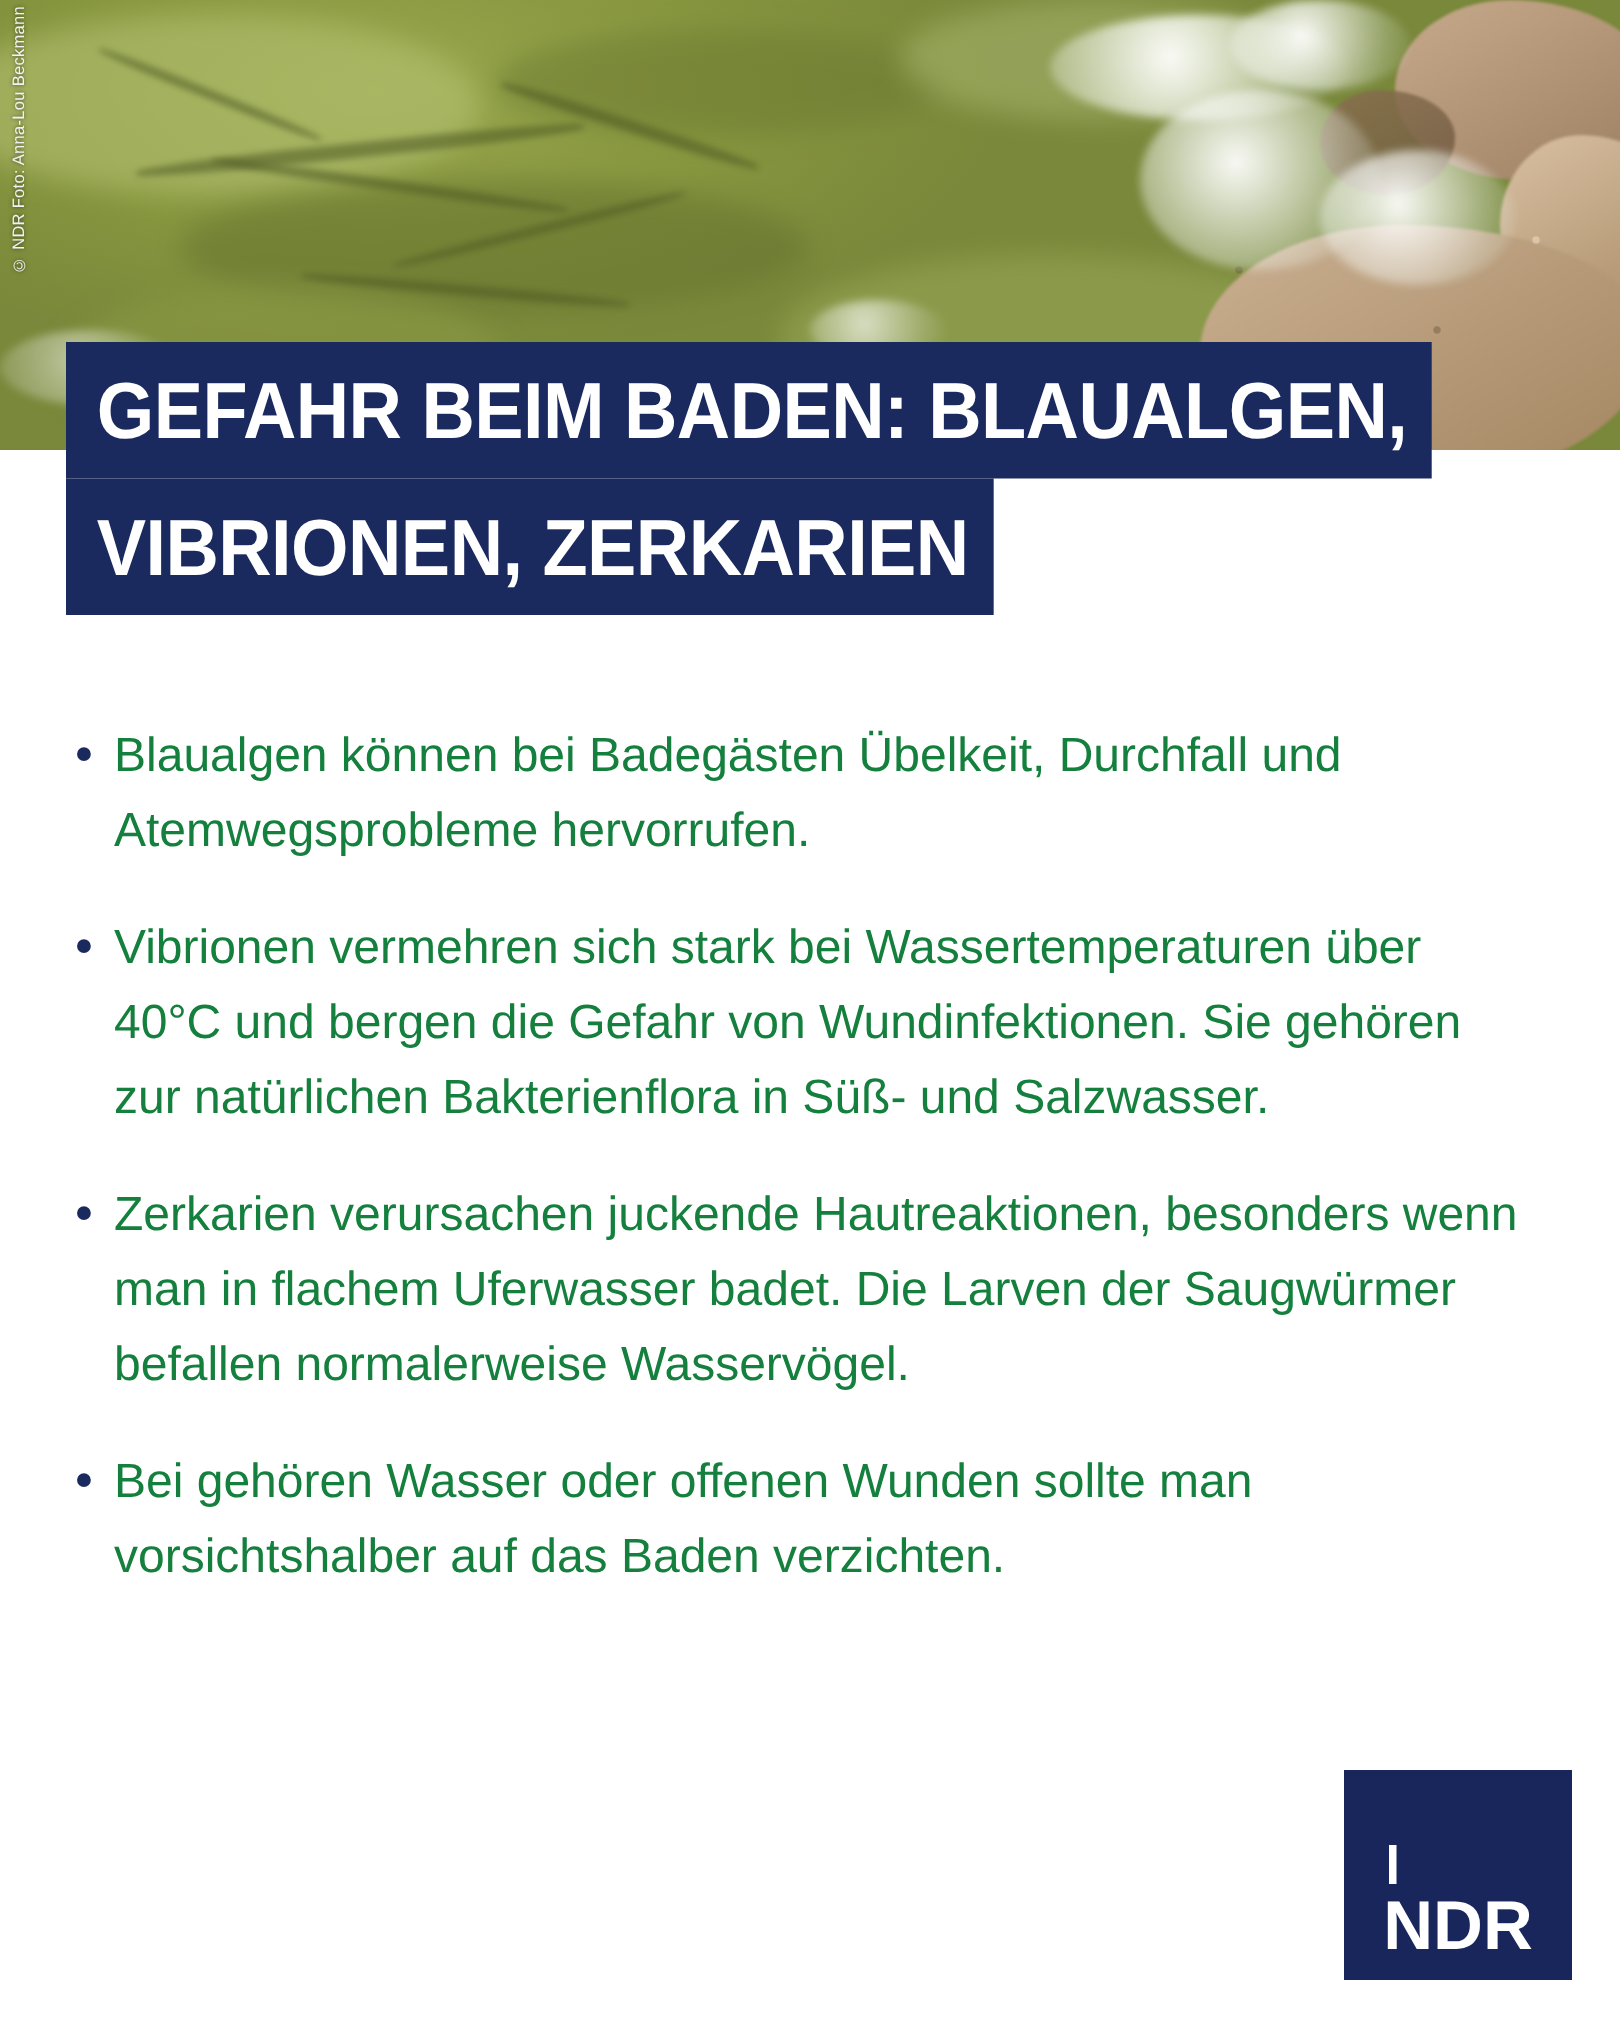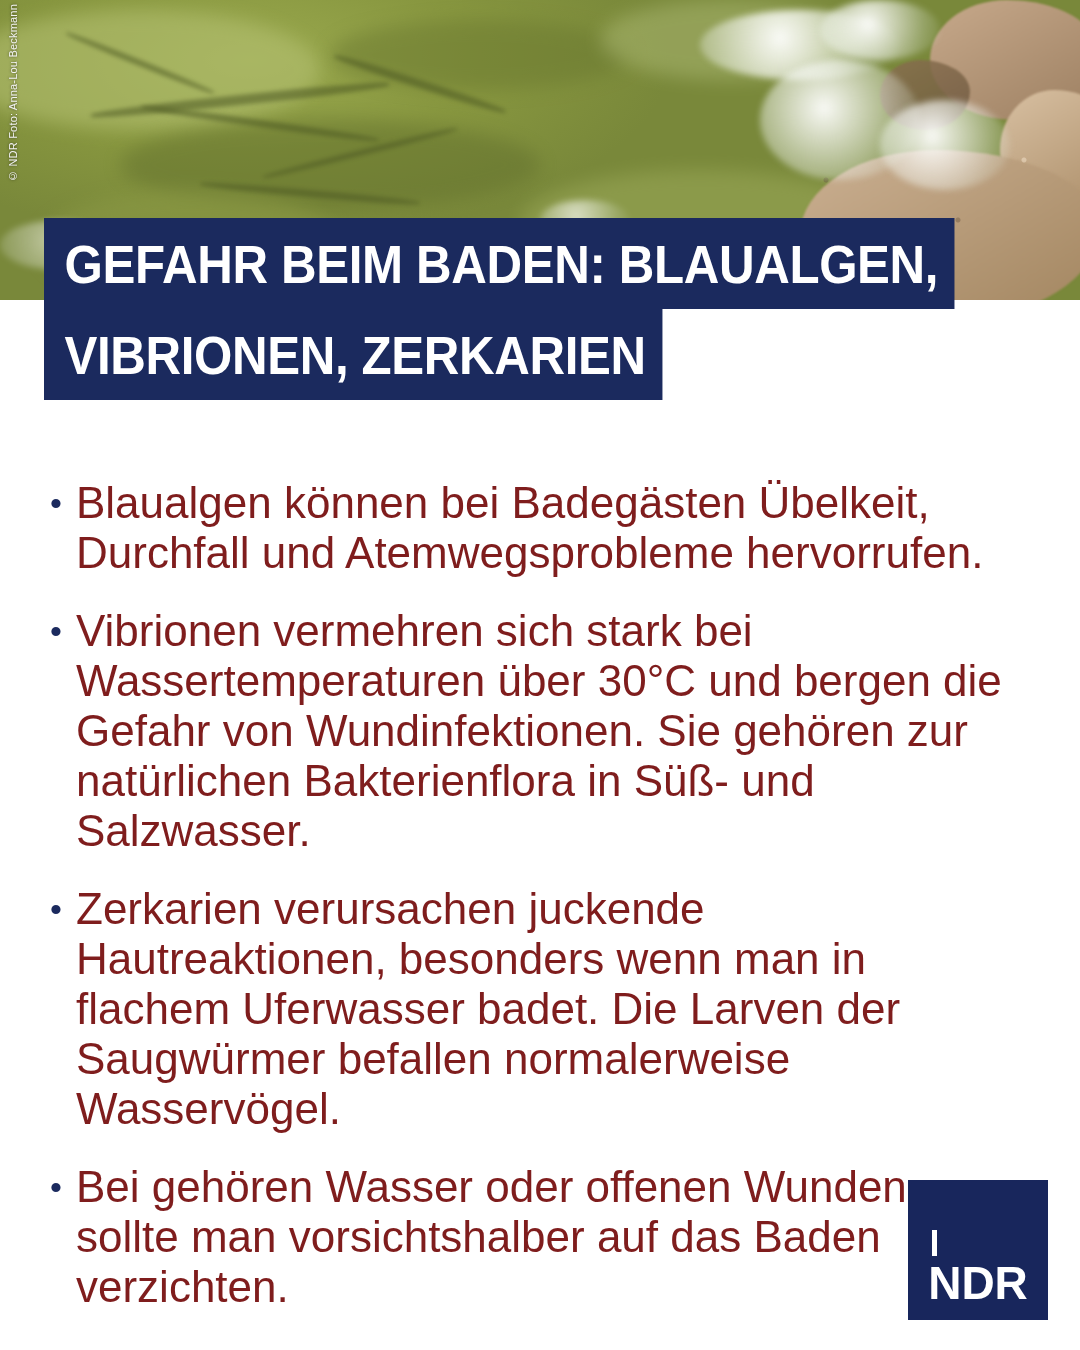--- a/index.html
+++ b/index.html
@@ -117,21 +117,21 @@
     font-size: 11px;
     color: #f2f2f2;
     letter-spacing: .2px;
     text-shadow: 0 0 3px rgba(0,0,0,.6);
     white-space: nowrap;
   }
 
   
   .headline {
     position: absolute;
-    top: 218px;
+    top: 228px;
     left: 44px;
     width: 992px;
     text-decoration: underline;
   }
   .headline-line {
     display: inline-block;
     background: #1b2a5e;
     color: #ffffff;
     font-family: "Liberation Sans", sans-serif;
     font-weight: bold;
@@ -160,33 +160,33 @@
     width: 32px;
     flex: 0 0 32px;
     color: #1b2a5e;
     font-size: 34px;
     line-height: 50px;
     text-align: left;
     padding-left: 6px;
     box-sizing: border-box;
   }
   .bullet-text {
-    color: #7f1d1d;
-    font-size: 44px;
+    color: #15803d;
+    font-size: 32px;
     line-height: 50px;
     font-family: "Liberation Sans", sans-serif;
     max-width: 945px;
   }
 
   
   .ndr-logo {
     position: absolute;
     right: 32px;
     bottom: 30px;
-    width: 140px;
+    width: 152px;
     height: 140px;
     background: #18265c;
     display: flex;
     align-items: flex-end;
     justify-content: center;
     box-sizing: border-box;
     padding-bottom: 14px;
   }
   .ndr-logo .mark {
     position: relative;
@@ -246,21 +246,21 @@
   <div class="headline-line">VIBRIONEN, ZERKARIEN</div>
 </div>
 
 <div class="bullets">
   <div class="bullet">
     <div class="bullet-dot">•</div>
     <div class="bullet-text">Blaualgen können bei Badegästen Übelkeit, Durchfall und Atemwegsprobleme hervorrufen.</div>
   </div>
   <div class="bullet">
     <div class="bullet-dot">•</div>
-    <div class="bullet-text">Vibrionen vermehren sich stark bei Wassertemperaturen über 30°C und bergen die Gefahr von Wundinfektionen. Sie gehören zur natürlichen Bakterienflora in Süß- und Salzwasser.</div>
+    <div class="bullet-text">Vibrionen vermehren sich stark bei Wassertemperaturen über 40°C und bergen die Gefahr von Wundinfektionen. Sie gehören zur natürlichen Bakterienflora in Süß- und Salzwasser.</div>
   </div>
   <div class="bullet">
     <div class="bullet-dot">•</div>
     <div class="bullet-text">Zerkarien verursachen juckende Hautreaktionen, besonders wenn man in flachem Uferwasser badet. Die Larven der Saugwürmer befallen normalerweise Wasservögel.</div>
   </div>
   <div class="bullet">
     <div class="bullet-dot">•</div>
     <div class="bullet-text">Bei gehören Wasser oder offenen Wunden sollte man vorsichtshalber auf das Baden verzichten.</div>
   </div>
 </div>

